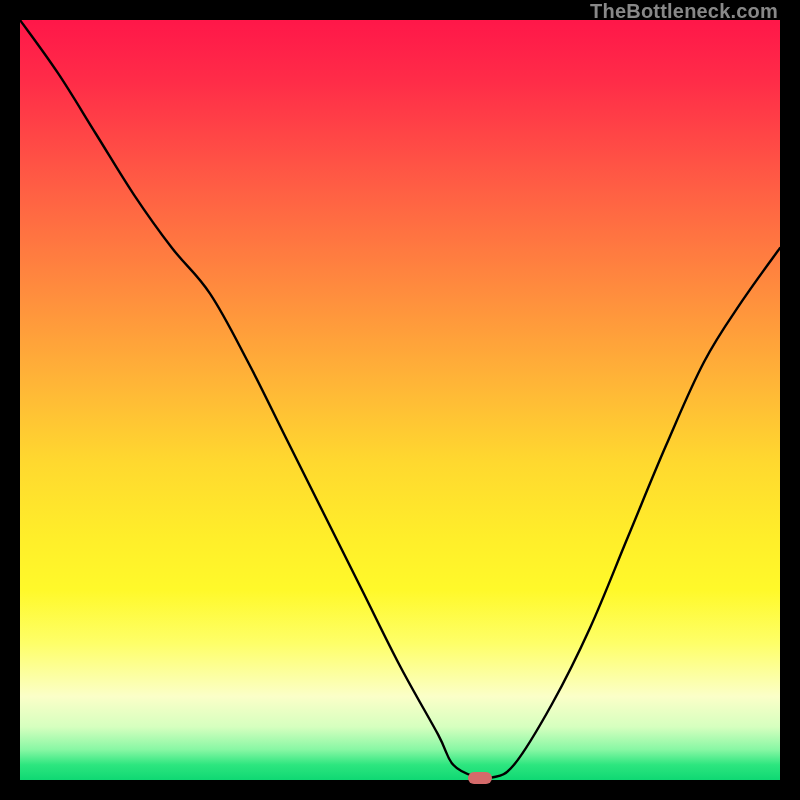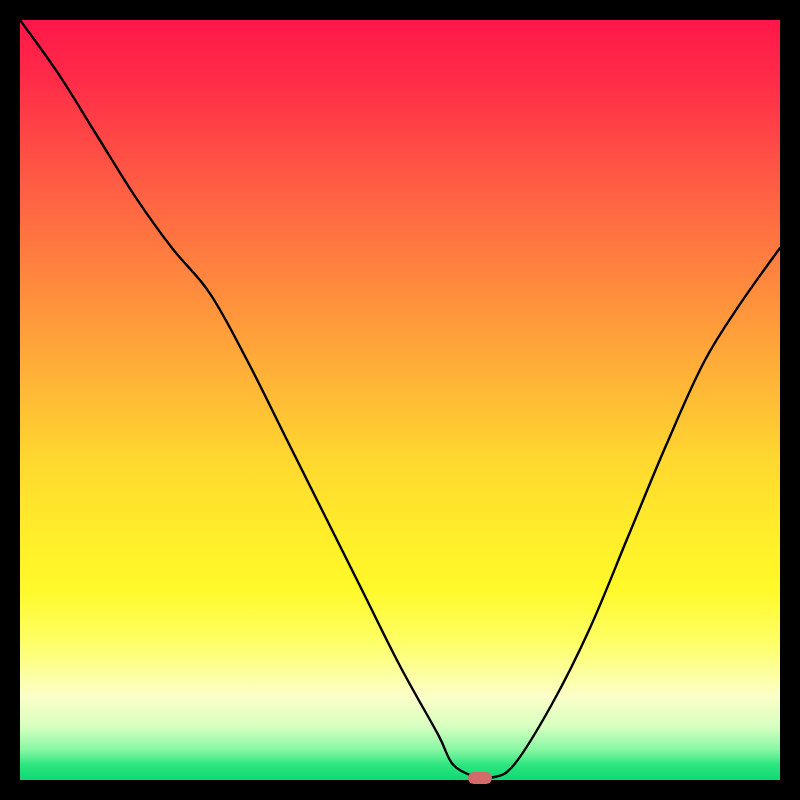--- a/index.html
+++ b/index.html
@@ -75,13 +75,14 @@
 <div class="frame">
 
   <div class="plot-area"></div>
 
   <svg class="curve" viewBox="0 0 760 760" preserveAspectRatio="none">
     <path id="curve-path" fill="none" stroke="#000000" stroke-width="2.4" stroke-linejoin="round" stroke-linecap="round" d="M 0.00 0.00 C 6.84 9.58, 24.32 32.68, 38.00 53.20 C 51.68 73.72, 62.32 92.11, 76.00 114.00 C 89.68 135.89, 100.32 154.28, 114.00 174.80 C 127.68 195.32, 138.32 210.22, 152.00 228.00 C 165.68 245.78, 176.32 253.08, 190.00 273.60 C 203.68 294.12, 214.32 316.01, 228.00 342.00 C 241.68 367.99, 252.32 390.64, 266.00 418.00 C 279.68 445.36, 290.32 466.64, 304.00 494.00 C 317.68 521.36, 328.32 542.64, 342.00 570.00 C 355.68 597.36, 366.32 620.01, 380.00 646.00 C 393.68 671.99, 408.42 696.62, 418.00 714.40 C 427.58 732.18, 426.36 737.14, 433.20 744.80 C 440.04 752.46, 449.16 754.63, 456.00 756.96 C 462.84 759.29, 464.36 759.91, 471.20 757.72 C 478.04 755.53, 483.06 758.07, 494.00 744.80 C 504.94 731.53, 518.32 708.62, 532.00 684.00 C 545.68 659.38, 556.32 638.10, 570.00 608.00 C 583.68 577.90, 594.32 549.63, 608.00 516.80 C 621.68 483.97, 632.32 457.06, 646.00 425.60 C 659.68 394.14, 670.32 367.99, 684.00 342.00 C 697.68 316.01, 708.32 301.72, 722.00 281.20 C 735.68 260.68, 753.16 237.58, 760.00 228.00"></path>
   </svg>
 
   <div id="marker" class="marker" style="left: 479.8px; top: 777.72px; background: rgb(212, 106, 106);"></div>
 
+  <div class="watermark">TheBottleneck.com</div>
 </div>
 
 </body></html>

